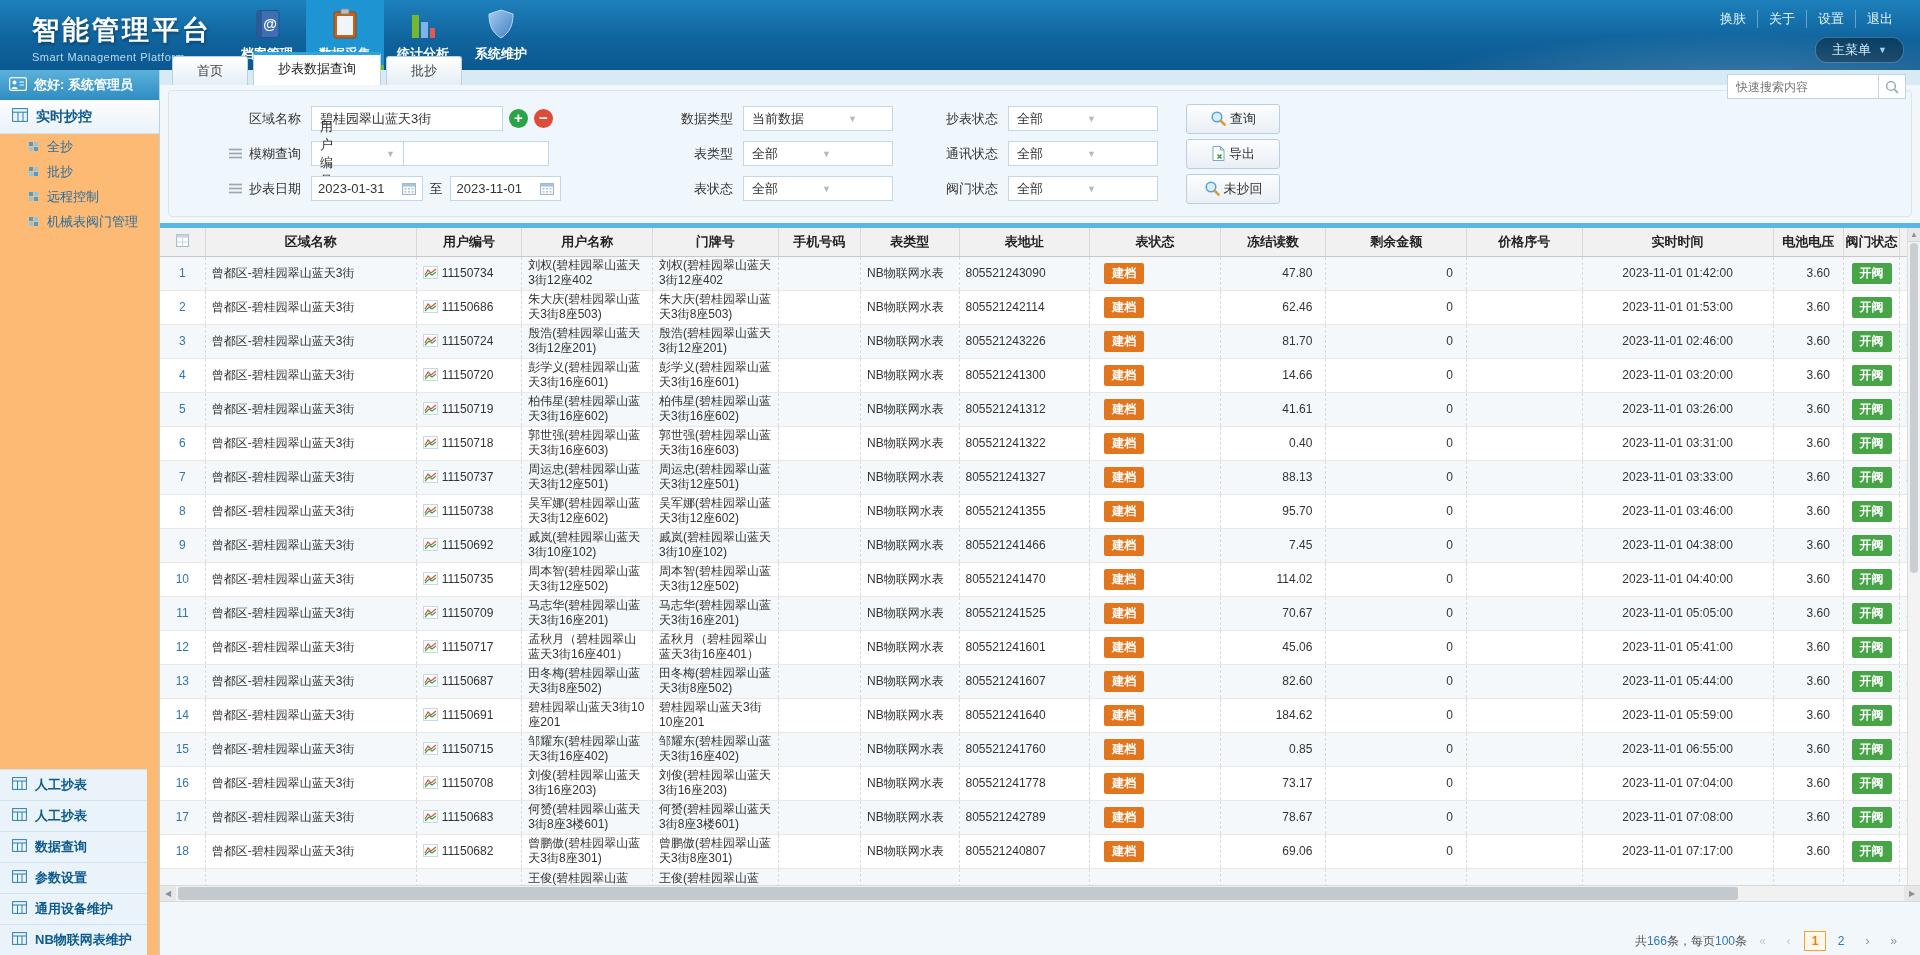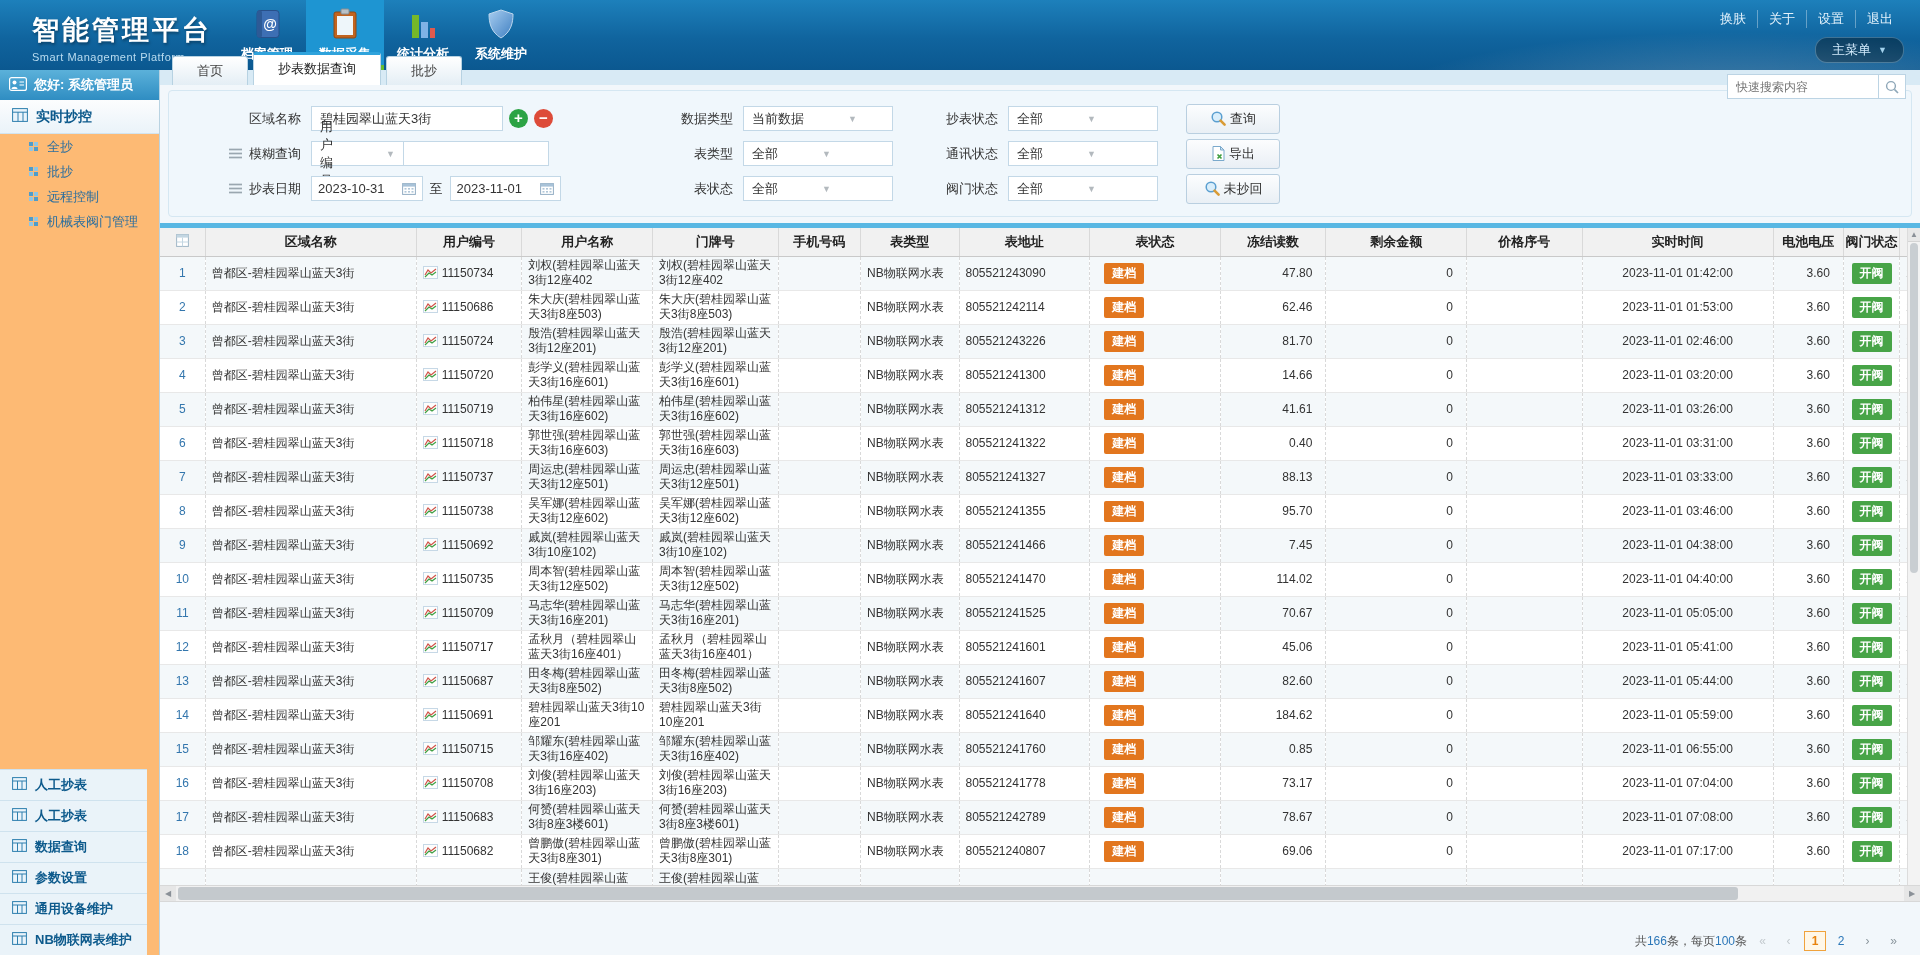--- a/index.html
+++ b/index.html
@@ -407,21 +407,21 @@
             <g stroke="#9aa7b0" stroke-width="1.7">
               <line x1="0" y1="1.5" x2="13" y2="1.5"></line>
               <line x1="0" y1="5.5" x2="13" y2="5.5"></line>
               <line x1="0" y1="9.5" x2="13" y2="9.5"></line>
             </g>
           </svg>
         <span>抄表日期</span>
       </span>
       <span class="fieldgrp">
         <span class="datebox">
-          <span>2023-10-31</span>
+          <span>2023-01-31</span>
           <svg width="14" height="13">
               <rect x="0.6" y="1.6" width="12.8" height="10.8" fill="#fff" stroke="#93adc4"></rect>
               <rect x="0.6" y="1.6" width="12.8" height="3" fill="#a8c2d8"></rect>
               <g fill="#b0c6d8">
                 <rect x="2.5" y="6" width="2" height="1.6"></rect>
                 <rect x="6" y="6" width="2" height="1.6"></rect>
                 <rect x="9.5" y="6" width="2" height="1.6"></rect>
                 <rect x="2.5" y="9" width="2" height="1.6"></rect>
                 <rect x="6" y="9" width="2" height="1.6"></rect>
                 <rect x="9.5" y="9" width="2" height="1.6"></rect>

